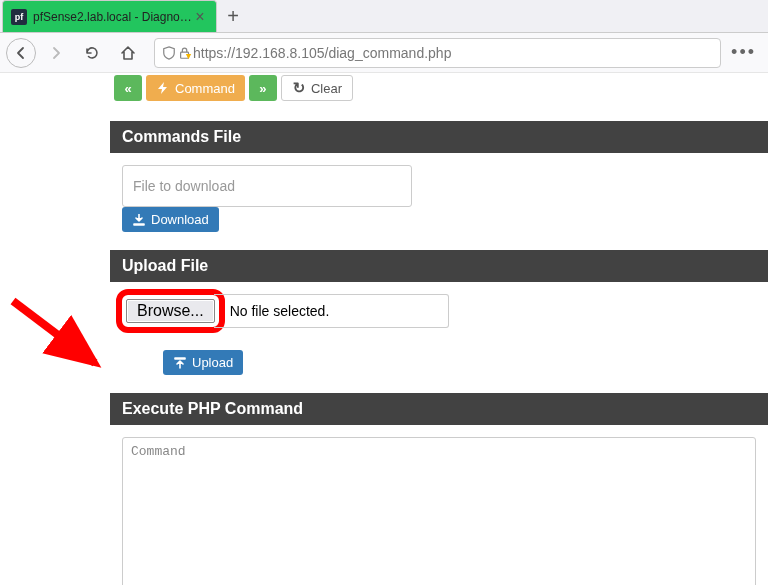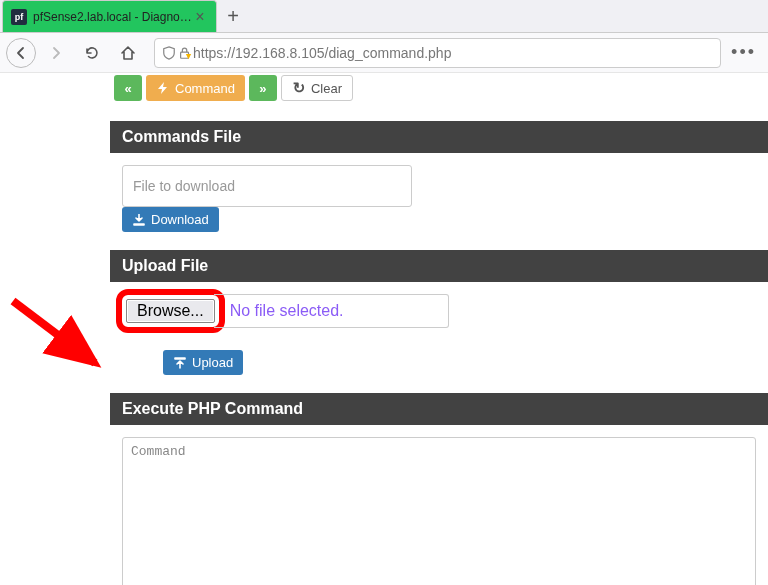--- a/index.html
+++ b/index.html
@@ -34,21 +34,21 @@
   .btn-icon { display:inline-flex; width:14px; height:14px; align-items:center; justify-content:center; }
   
   .panel-header { background: #424242; color: #fff; font-weight: bold; font-size: 16px; padding: 7px 12px; }
   .panel-body { padding: 12px 12px 18px 12px; }
   
   .text-input { width: 290px; height: 30px; border: 1px solid #ccc; border-radius: 3px; padding: 20px 10px; font-size: 14px; color: #555; }
   .text-input::placeholder { color: #999; }
   
   .file-row { display: flex; align-items: center; border: 1px solid #ccc; border-radius: 3px; width: 235px; height: 34px; overflow: hidden; margin-left: 3px;}
   .browse-btn { background: #e9e9ed; border: 1px solid #888; border-radius: 2px; font-size: 16px; padding: 2px 10px; cursor: pointer; box-shadow: inset 0 0 0 1px #fff; }
-  .file-label { padding-left: 14px; font-size: 16px; color: #8b5cf6; }
+  .file-label { padding-left: 14px; font-size: 14px; color: #000000; }
   
   .highlight-box { outline: 6px solid #ff0000; border-radius: 6px; display: inline-block; padding: 4px;}
   
   textarea.cmd { width: 100%; height: 160px; border: 1px solid #ccc; border-radius: 3px; padding: 6px 8px; font-family: "Courier New", monospace; font-size: 13px; resize: none; }
   textarea.cmd::placeholder { color: #888; }
   
   
   .arrow-svg { position: absolute; left: -5px; top: 218px; pointer-events: none; z-index: 50; }
   
   .mt { }

